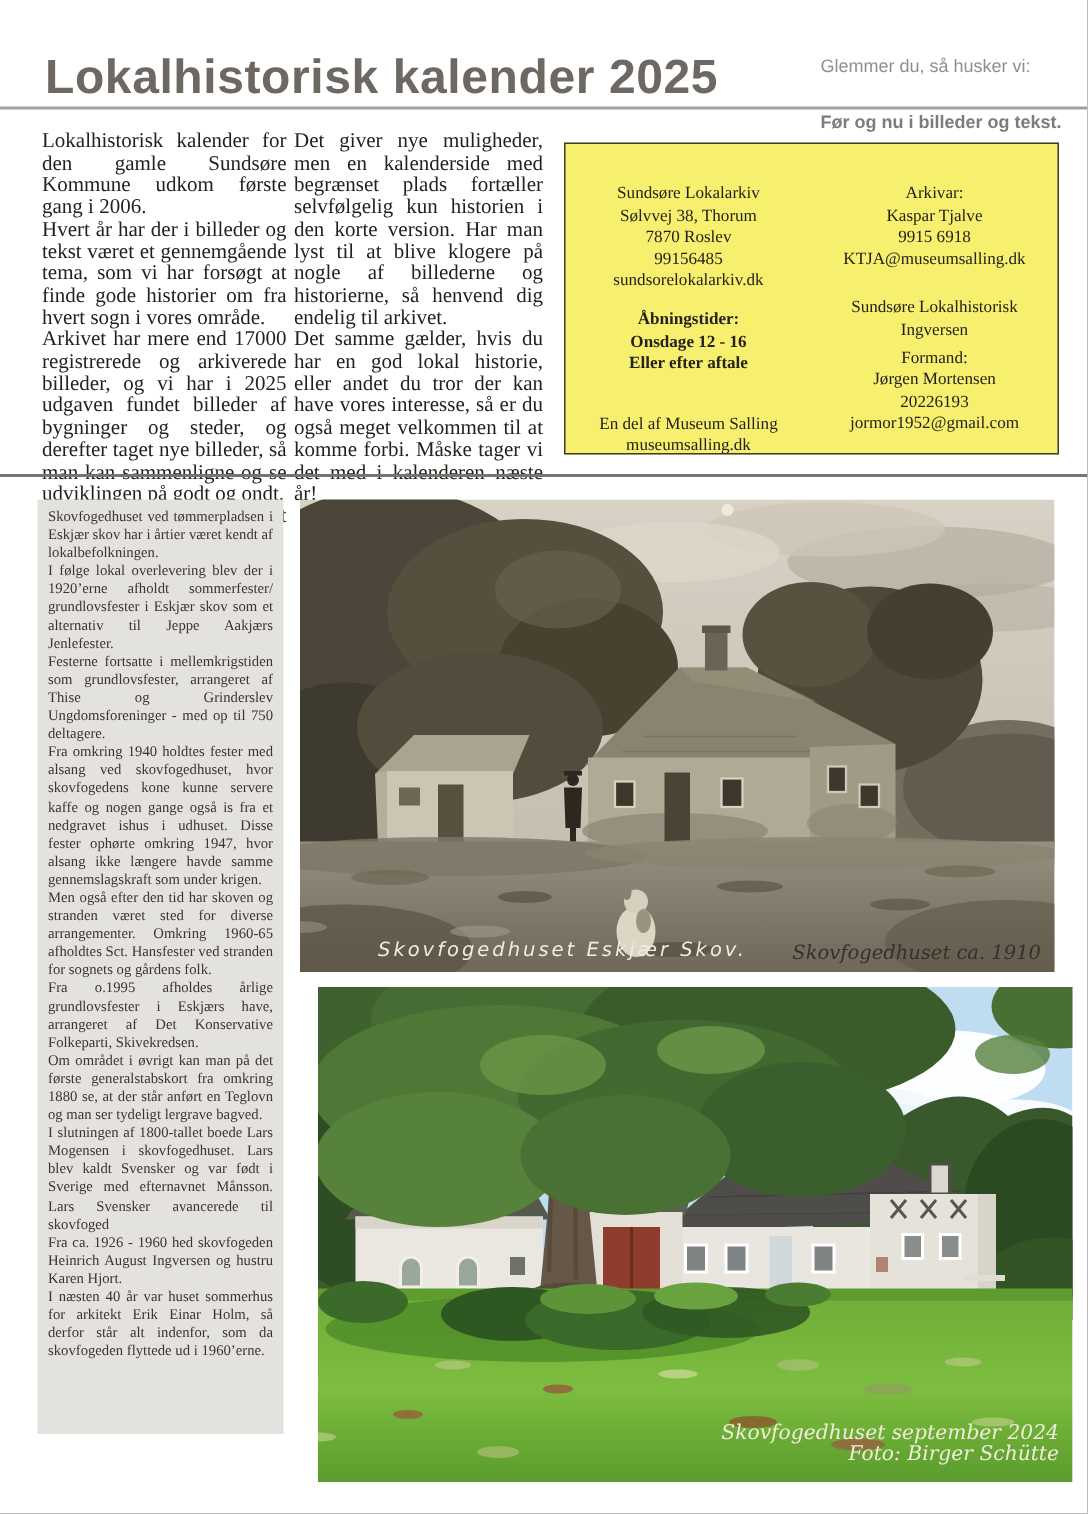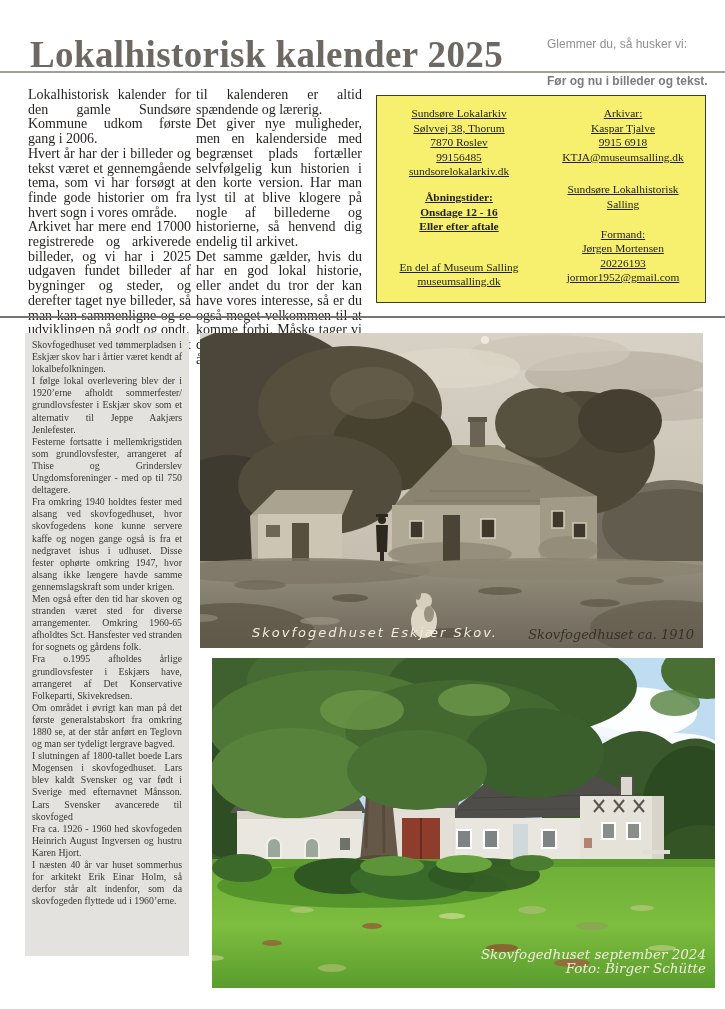--- a/index.html
+++ b/index.html
@@ -4,22 +4,22 @@
 <style>
   html,body { margin:0; padding:0; background:#888; }
   .page {
     position:relative; width:725px; height:1009px; margin:0 auto;
     background:#ffffff; overflow:hidden;
     font-family:"Liberation Serif", serif; color:#1e1c1a;
   }
   
   .page-title {
     position:absolute; left:30px; top:33px;
-    font-family:Liberation Serif, serif; font-weight:bold;
-    font-size:37px; letter-spacing:0.4px; color:#6e6862; white-space:nowrap;
+    font-family:Liberation Sans, sans-serif; font-weight:bold;
+    font-size:32px; letter-spacing:0.4px; color:#6e6862; white-space:nowrap;
   }
   .tagline {
     position:absolute; left:547px; top:37px;
     font-family:"Liberation Sans", sans-serif; font-size:12px;
     line-height:14px; color:#8f8f8f; white-space:nowrap;
   }
   .tagline .tag-bold { font-weight:bold; color:#7c7c7c;margin-top:23px; }
   .rule-1 { position:absolute; left:0; top:71px; width:725px; height:2px; background:#a3a09b; }
   .rule-2 { position:absolute; left:0; top:316px; width:725px; height:2px; background:#77756f; }
 
@@ -30,26 +30,26 @@
   .intro-col-1 { left:28px;  width:163px; }
   .intro-col-2 { left:196px; width:166px; }
 
   
   .info-box {
     position:absolute; left:376px; top:95px; width:328px; height:206px;
     background:#f7ef6e; border:1px solid #3d3b2b;
     display:flex; text-align:center;
     font-size:11.4px; line-height:14.6px; color:#24221c;
   }
-  .info-col { flex:1; padding-top:10px;text-decoration:underline; }
+  .info-col { flex:1; padding-top:26px; }
   .info-group div { white-space:nowrap; }
   .grp-hours    { margin-top:11px; font-weight:bold; }
   .grp-museum   { margin-top:26px; }
   .grp-society  { margin-top:18px; }
-  .grp-chairman { margin-top:15px; }
+  .grp-chairman { margin-top:4px; }
 
   
   .story-box {
     position:absolute; left:25px; top:333px; width:164px; height:623px;
     background:#e4e2de; box-sizing:border-box; padding:6px 7px;
     font-size:9.8px; line-height:12.1px;
     text-align:justify; color:#3a362f; overflow:hidden;
   }
   .story-box p { margin:0; }
 
@@ -70,21 +70,20 @@
   </div>
   <div class="rule-1"></div>
 
   <div class="intro-col intro-col-1">
     <p>Lokalhistorisk kalender for den gamle Sundsøre Kommune udkom første gang i 2006.</p>
     <p>Hvert år har der i billeder og tekst været et gennemgående tema, som vi har forsøgt at finde gode historier om fra hvert sogn i vores område.</p>
     <p>Arkivet har mere end 17000 registrerede og arkiverede billeder, og vi har i 2025 udgaven fundet billeder af bygninger og steder, og derefter taget nye billeder, så man kan sammenligne og se udviklingen på godt og ondt.</p>
     <p>Opgaven med at finde nyt indhold</p>
   </div>
   <div class="intro-col intro-col-2">
-    <p>til kalenderen er altid spændende og lærerig.</p>
     <p>Det giver  nye muligheder, men en kalenderside med begrænset plads fortæller selvfølgelig kun historien i den korte version. Har man lyst til at blive klogere på nogle af billederne og historierne, så henvend dig endelig til arkivet.</p>
     <p>Det samme gælder, hvis du har en god lokal historie, eller andet du tror der kan have vores interesse, så er du også meget velkommen til at komme forbi. Måske tager vi det med i kalenderen næste år!</p>
   </div>
 
   <div class="info-box">
     <div class="info-col">
       <div class="info-group">
         <div>Sundsøre Lokalarkiv</div>
         <div>Sølvvej 38, Thorum</div>
         <div>7870 Roslev</div>
@@ -103,21 +102,21 @@
     </div>
     <div class="info-col">
       <div class="info-group">
         <div>Arkivar:</div>
         <div>Kaspar Tjalve</div>
         <div>9915 6918</div>
         <div>KTJA@museumsalling.dk</div>
       </div>
       <div class="info-group grp-society">
         <div>Sundsøre Lokalhistorisk</div>
-        <div>Salling</div>
+        <div>Ingversen</div>
       </div>
       <div class="info-group grp-chairman">
         <div>Formand:</div>
         <div>Jørgen Mortensen</div>
         <div>20226193</div>
         <div>jormor1952@gmail.com</div>
       </div>
     </div>
   </div>
 

